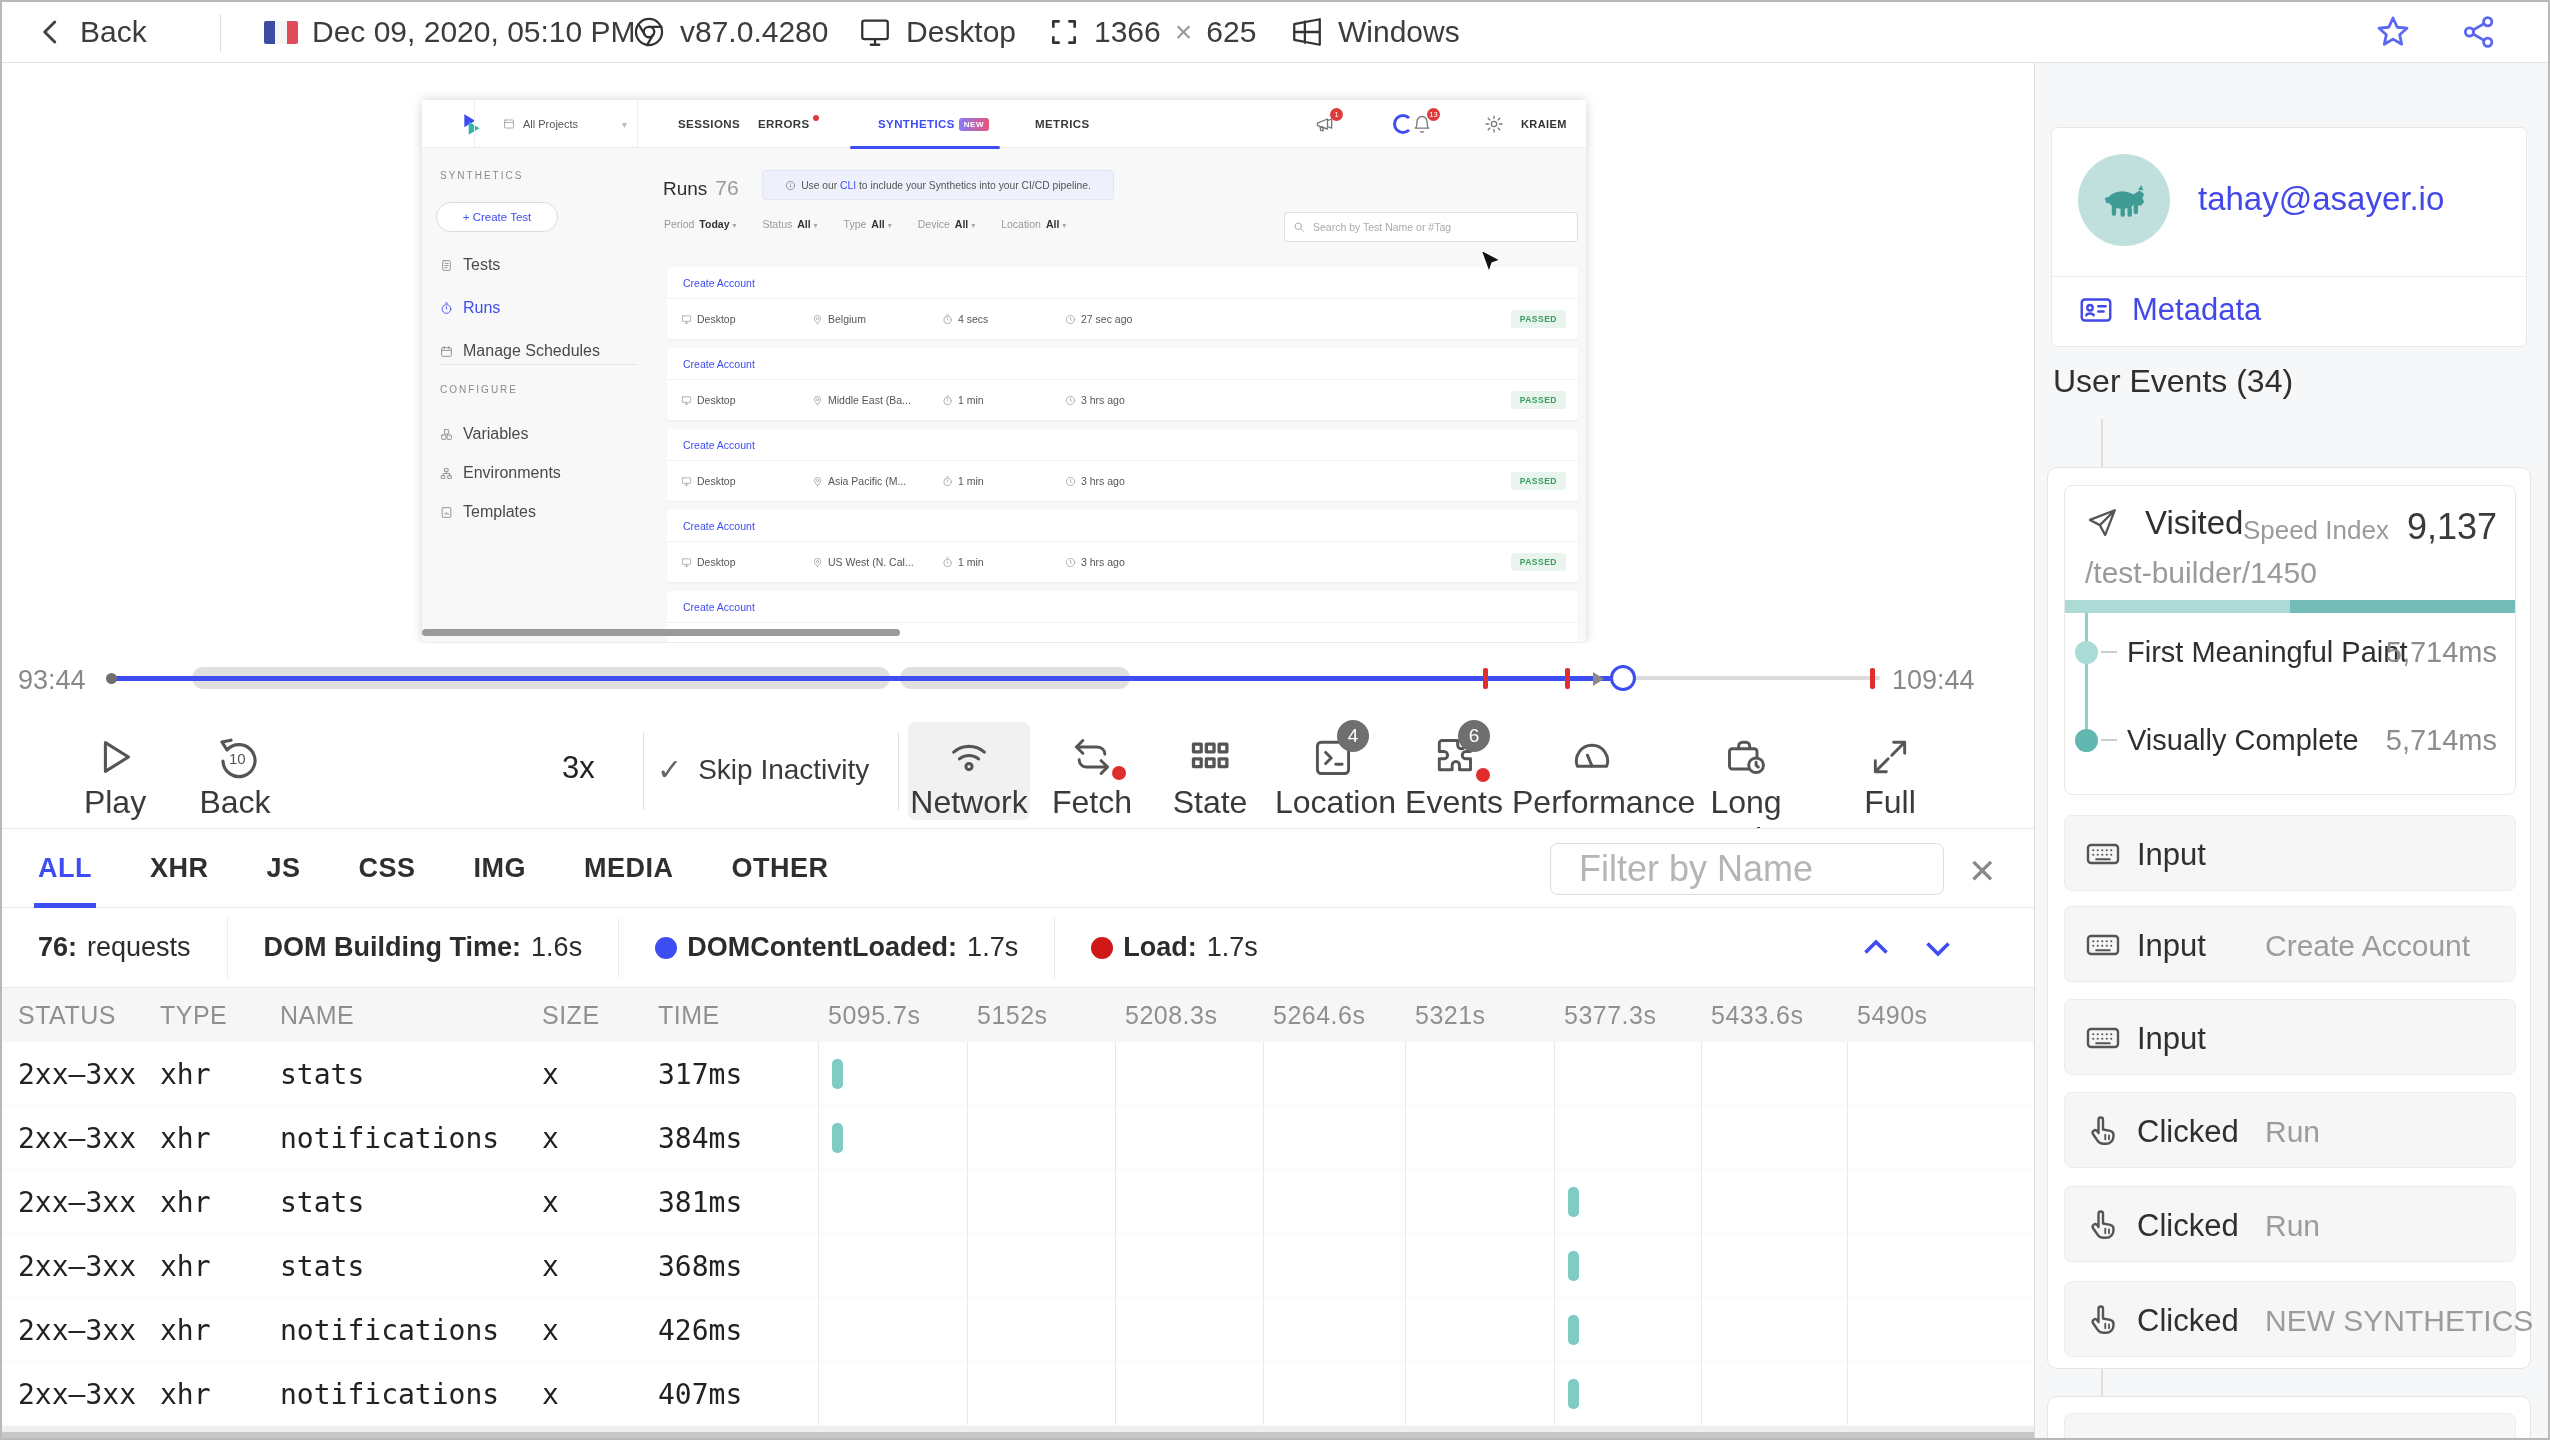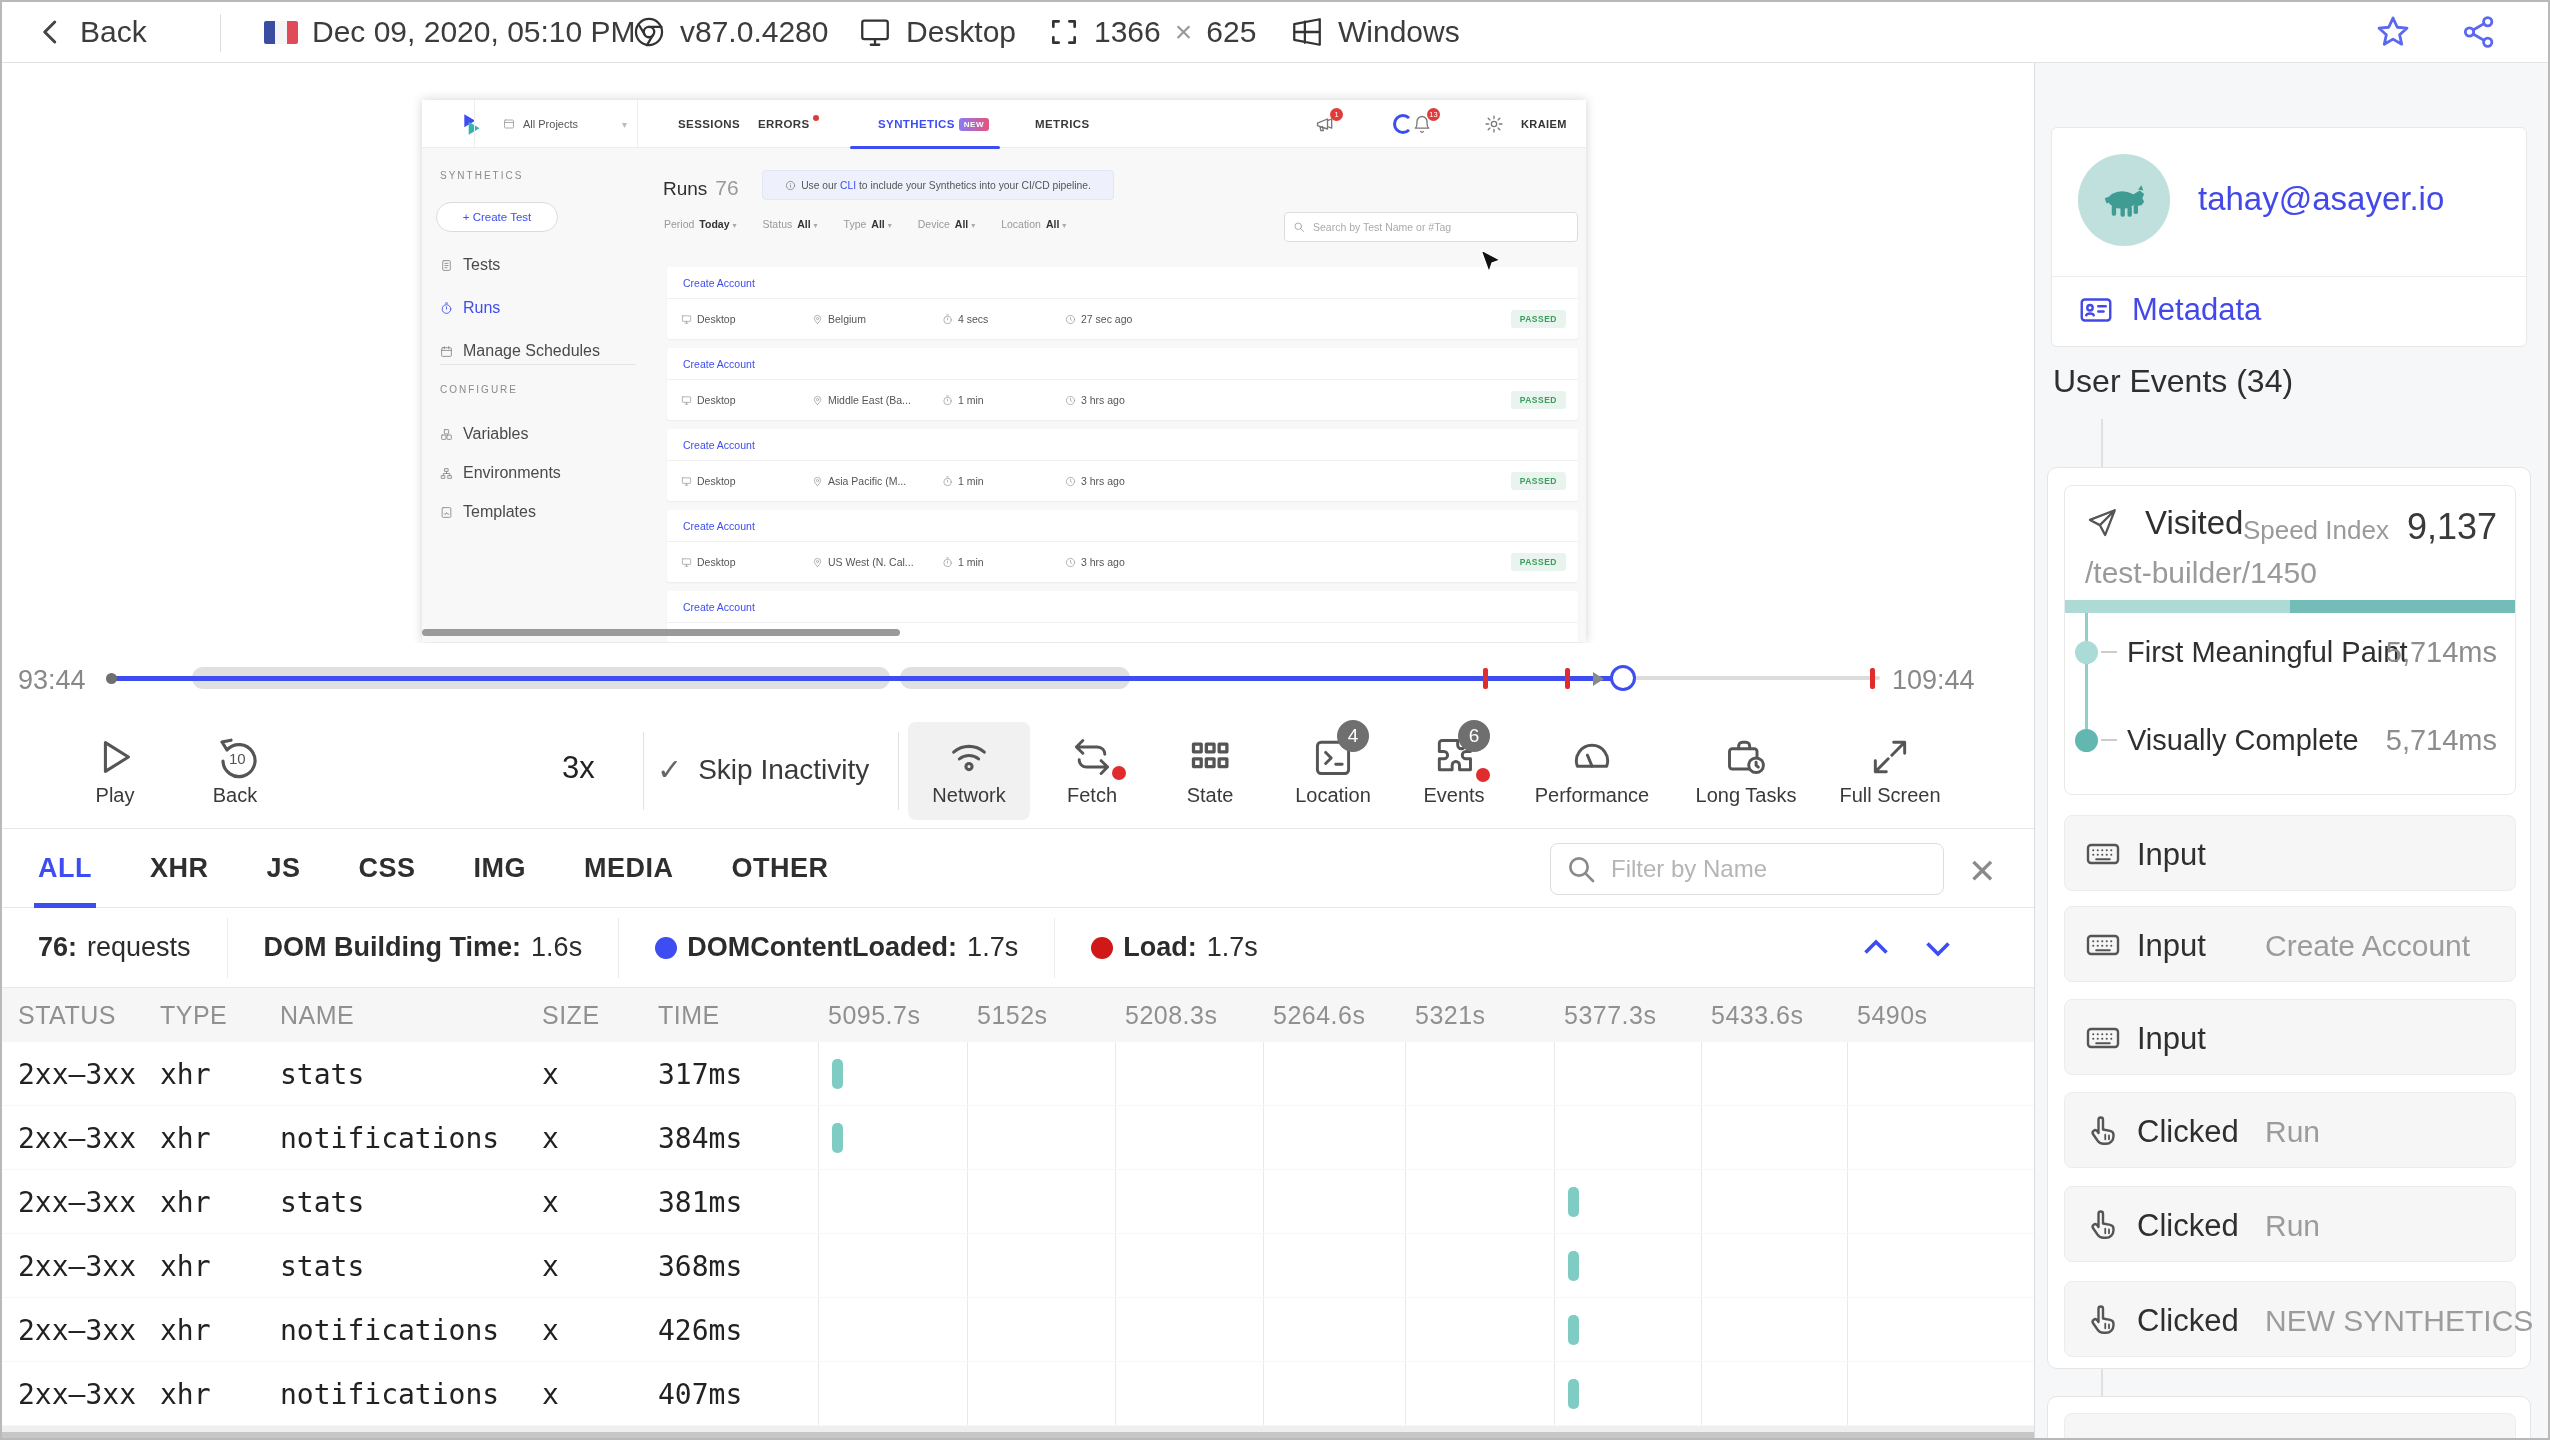--- a/index.html
+++ b/index.html
@@ -88,40 +88,40 @@
   .tl-base{position:absolute;left:0;top:33px;width:100%;height:4px;background:#dcdcdc;border-radius:2px;}
   .tl-gap{position:absolute;top:24px;height:22px;background:#d6d6d6;border-radius:11px;opacity:.75;}
   .tl-prog{position:absolute;left:0;top:33px;width:1513px;height:5px;background:var(--accent,#3d4df2);border-radius:2px;}
   .tl-start-dot{position:absolute;left:-4px;top:30px;width:11px;height:11px;background:#6f6f6f;border-radius:50%;}
   .tl-red{position:absolute;top:25px;width:5px;height:21px;background:var(--red,#e02c2c);border-radius:2px;}
   .tl-gray{position:absolute;top:29px;width:0;height:0;border-top:7px solid transparent;border-bottom:7px solid transparent;border-left:11px solid #8a8a8a;}
   .tl-head{position:absolute;left:1500px;top:22px;width:26px;height:26px;background:#fff;border:3.5px solid var(--accent,#3d4df2);border-radius:50%;}
   .ctrl{position:absolute;left:0;top:71px;width:100%;height:114px;}
   .cbtn{position:absolute;top:8px;height:98px;text-align:center;cursor:pointer;}
   .cbtn .cico{display:flex;justify-content:center;padding-top:8px;height:62px;align-items:center;}
-  .clabel{font-size:20px;color:#3a3a3a;}
+  .clabel{font-size:32px;color:#3a3a3a;}
   .cbadge{position:absolute;top:-2px;right:22px;width:32px;height:32px;border-radius:50%;background:#6f6f6f;color:#fff;
           font-size:19px;line-height:32px;text-align:center;}
   .cdot{position:absolute;width:14px;height:14px;border-radius:50%;background:var(--red,#e02c2c);}
   .cdiv{position:absolute;top:18px;width:1px;height:78px;background:#e2e2e2;}
   .speed{position:absolute;left:560px;top:36px;font-size:31px;color:#222;cursor:pointer;}
   .skip{position:absolute;left:655px;top:38px;display:flex;gap:16px;align-items:center;font-size:28px;color:#3a3a3a;cursor:pointer;}
   .skip .chk{color:#666;font-size:30px;}
   .cbtn.activebg{background:#f1f1f1;border-radius:8px;}
 
   
   .net{position:absolute;left:0;top:826px;width:2032px;height:598px;background:#fff;}
   .tabs{position:relative;height:80px;border-top:1px solid #e7e7e7;border-bottom:1px solid #e7e7e7;
         display:flex;align-items:center;padding-left:36px;gap:58px;}
   .tab{font-size:27px;font-weight:700;letter-spacing:.5px;color:#2f2f2f;height:100%;display:flex;align-items:center;position:relative;cursor:pointer;}
   .tab.active{color:var(--accent,#3d4df2);}
   .tab.active::after{content:"";position:absolute;left:-4px;right:-4px;bottom:-1px;height:5px;background:var(--accent,#3d4df2);}
   .filterbox{position:absolute;left:1548px;top:14px;width:394px;height:52px;border:1px solid #ddd;border-radius:8px;
              display:flex;align-items:center;padding:0 14px;gap:12px;background:#fff;}
-  .filterbox input{border:0;outline:0;flex:1;font-size:24px;font-family:inherit;color:#be185d;background:transparent;}
+  .filterbox input{border:0;outline:0;flex:1;font-size:36px;font-family:inherit;color:#be185d;background:transparent;}
   .filterbox input::placeholder{color:#b5b5b5;}
   .close-x{position:absolute;left:1966px;top:22px;font-size:34px;color:#8a8a8a;cursor:pointer;}
   .sum{position:relative;height:80px;border-bottom:1px solid #e7e7e7;display:flex;align-items:center;font-size:27px;color:#2c2c2c;}
   .sum .si{display:flex;align-items:center;gap:10px;padding:0 36px;height:60px;}
   .sum .si + .si{border-left:1px solid #ececec;}
   .sum b{font-weight:700;}
   .dotm{width:22px;height:22px;border-radius:50%;}
   .sarrows{position:absolute;right:78px;top:22px;display:flex;gap:26px;}
   .sarrows svg{stroke:var(--accent,#3d4df2);stroke-width:2.6;cursor:pointer;}
   .tablewrap{position:relative;height:438px;}

